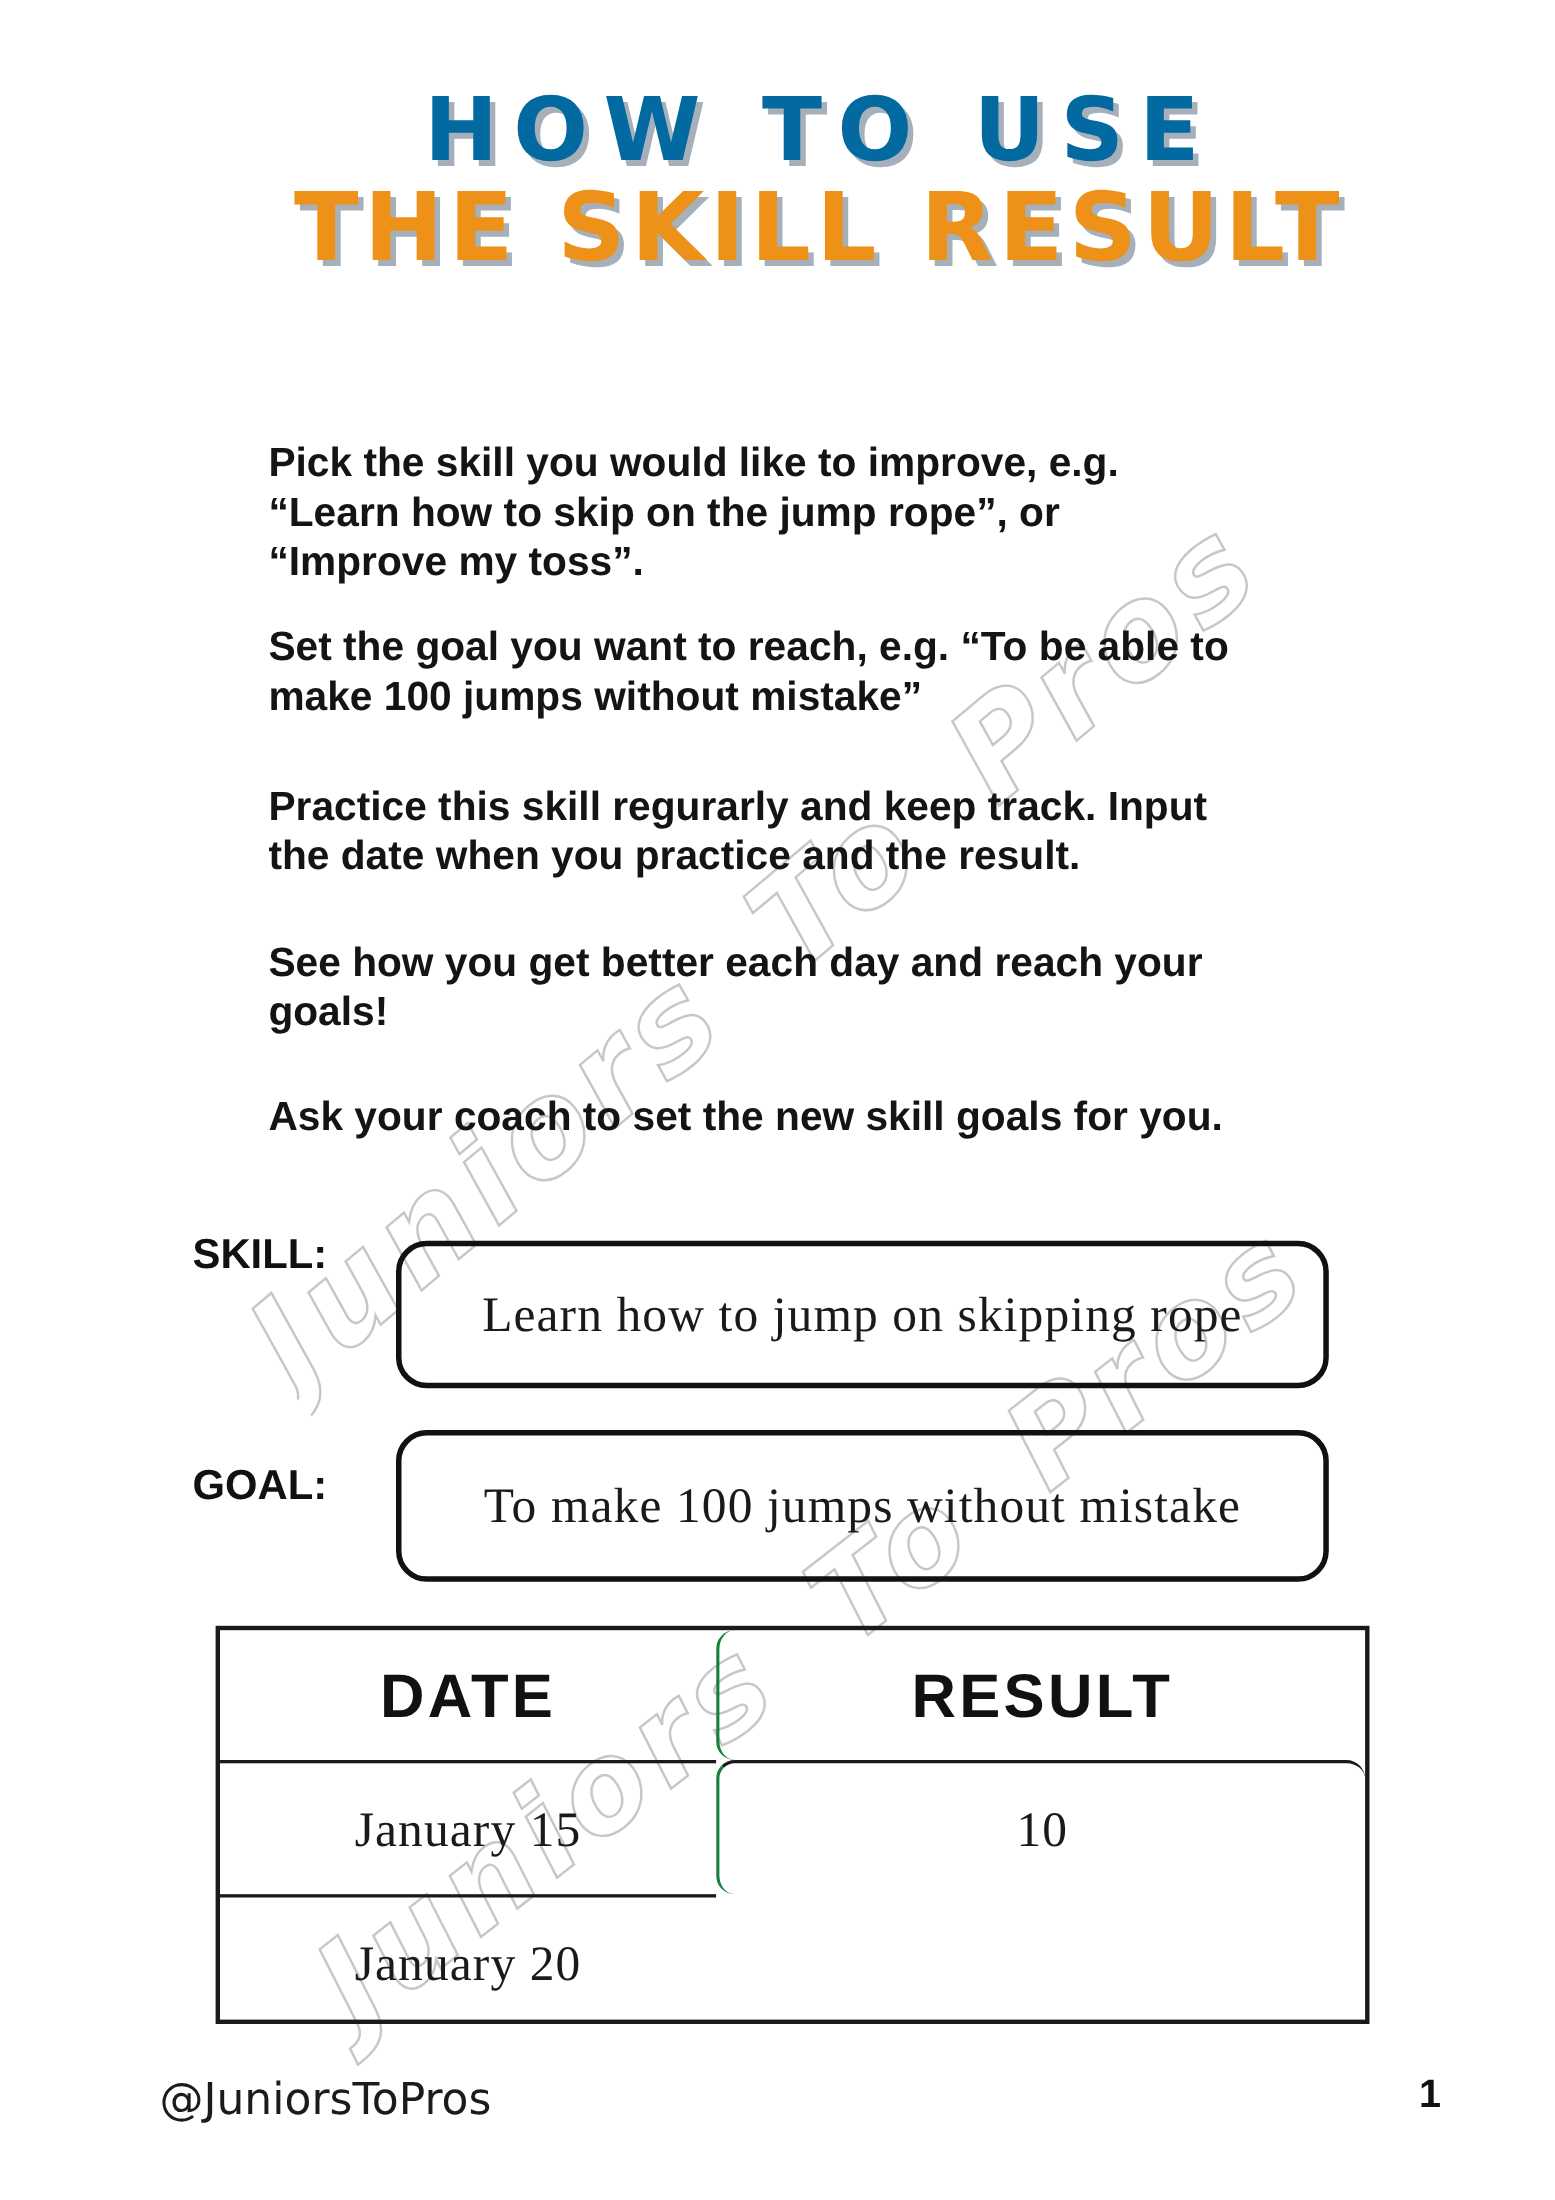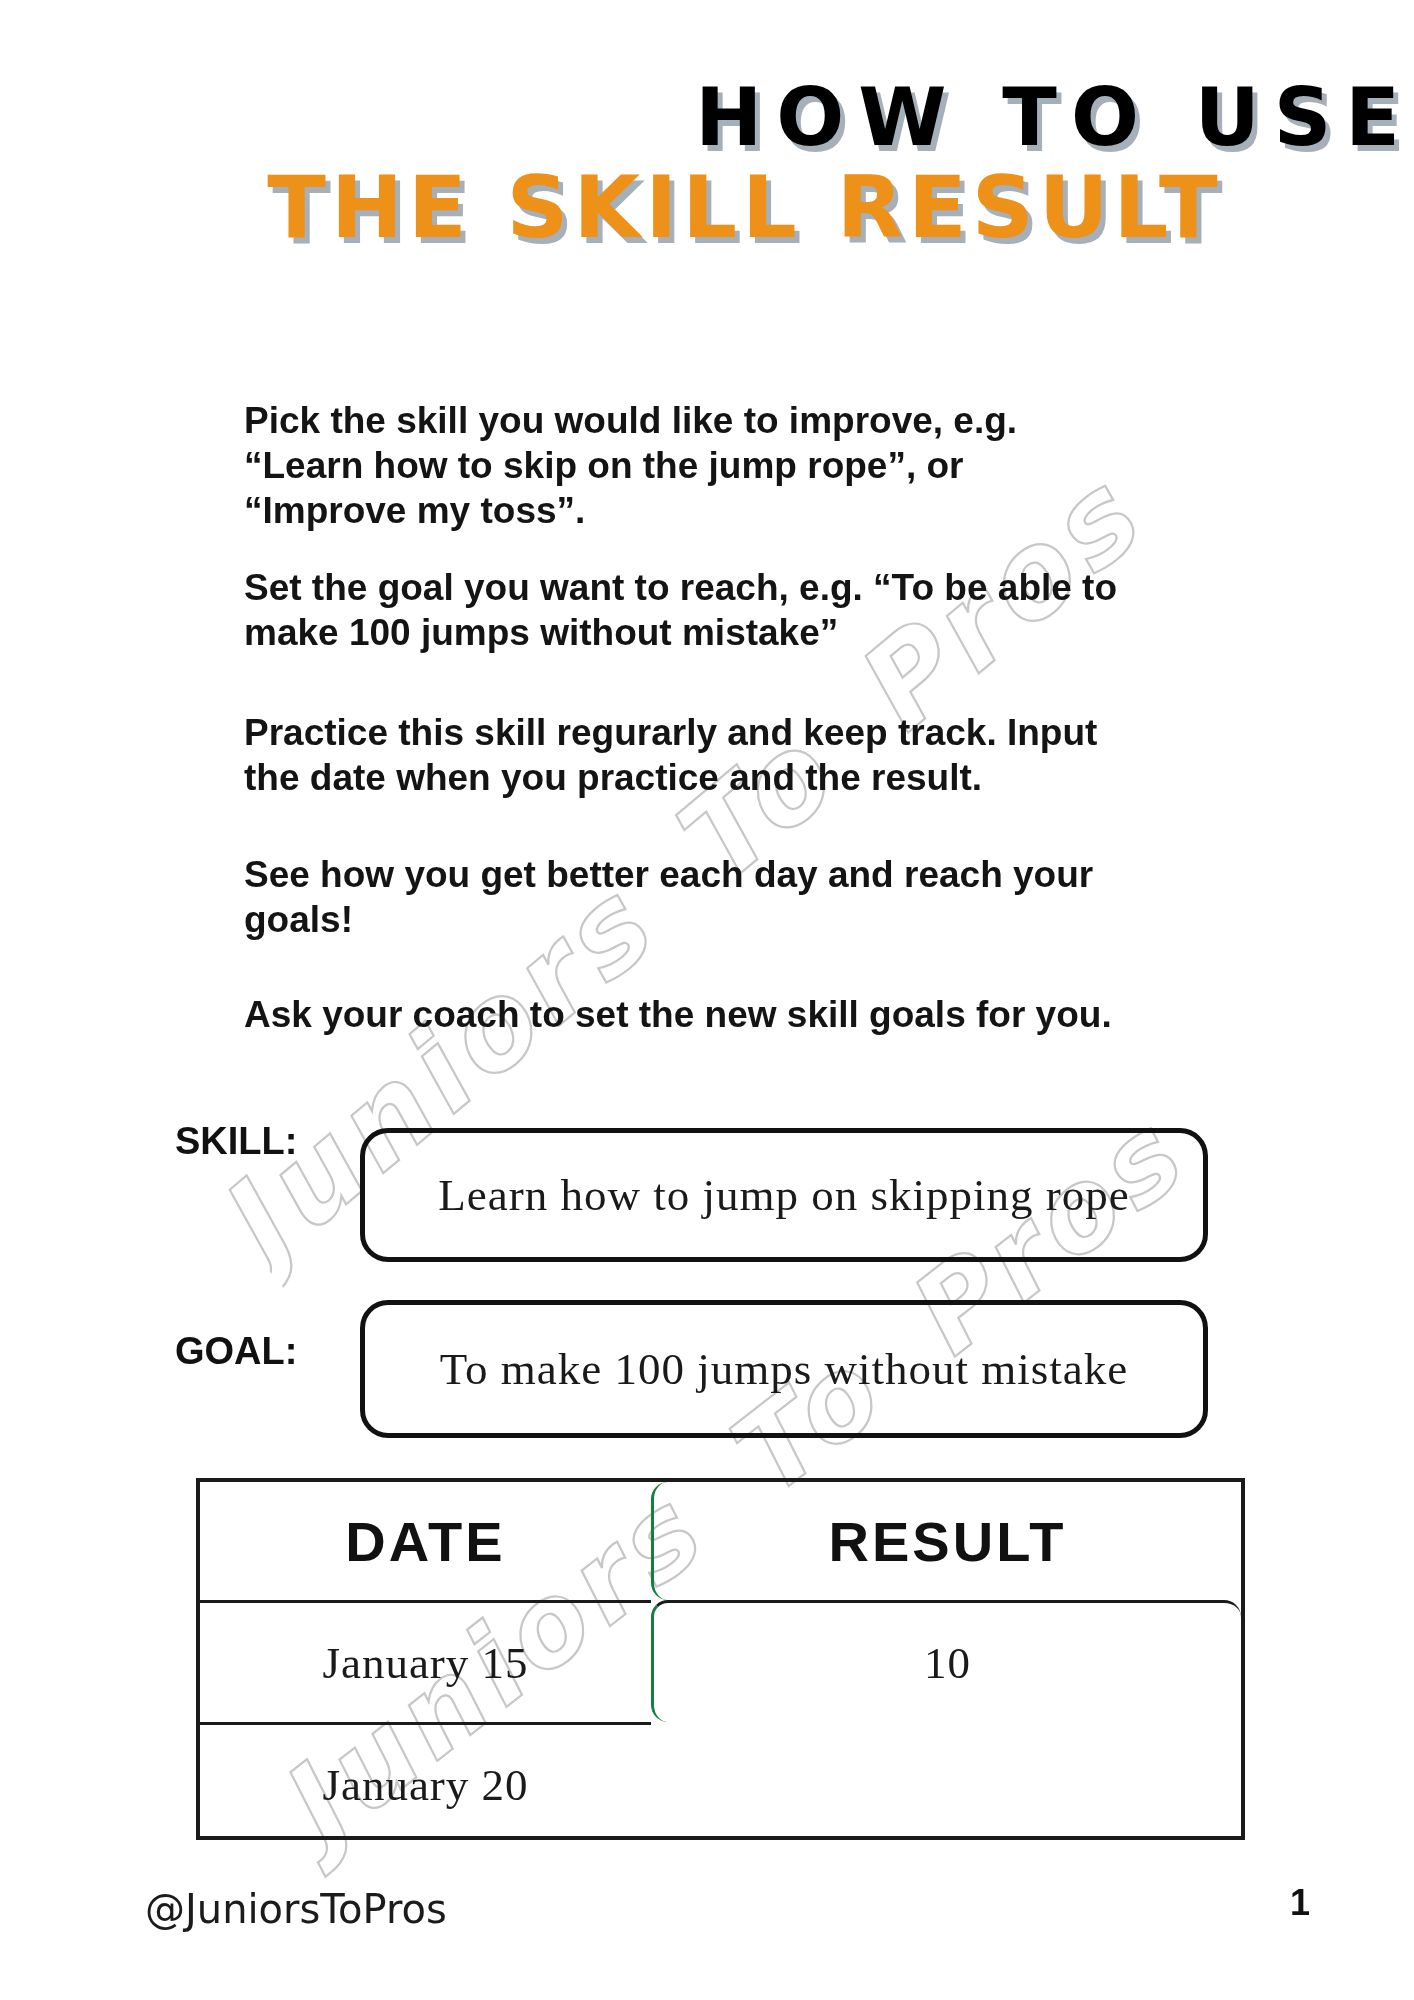--- a/index.html
+++ b/index.html
@@ -12,24 +12,23 @@
     color:#141414;
   }
   
   .title-block{
     position:absolute;left:76px;top:78px;width:1338px;
     text-align:center;line-height:1.0;z-index:3;
   }
   .title-line1{
     font-family:"DejaVu Sans", sans-serif;
     font-weight:800;font-size:80px;letter-spacing:14px;
-    color:#000000;
+    color:#0369a1;
     text-shadow:5px 6px 0 #A6B0BA;
     white-space:nowrap;
-    text-align:right;
   }
   .title-line2{
     font-family:"DejaVu Sans", sans-serif;
     font-weight:800;font-size:86px;letter-spacing:5px;
     color:#EE9118;
     text-shadow:5px 6px 0 #A6B0BA;
     white-space:nowrap;
     margin-top:6px;
   }
   

